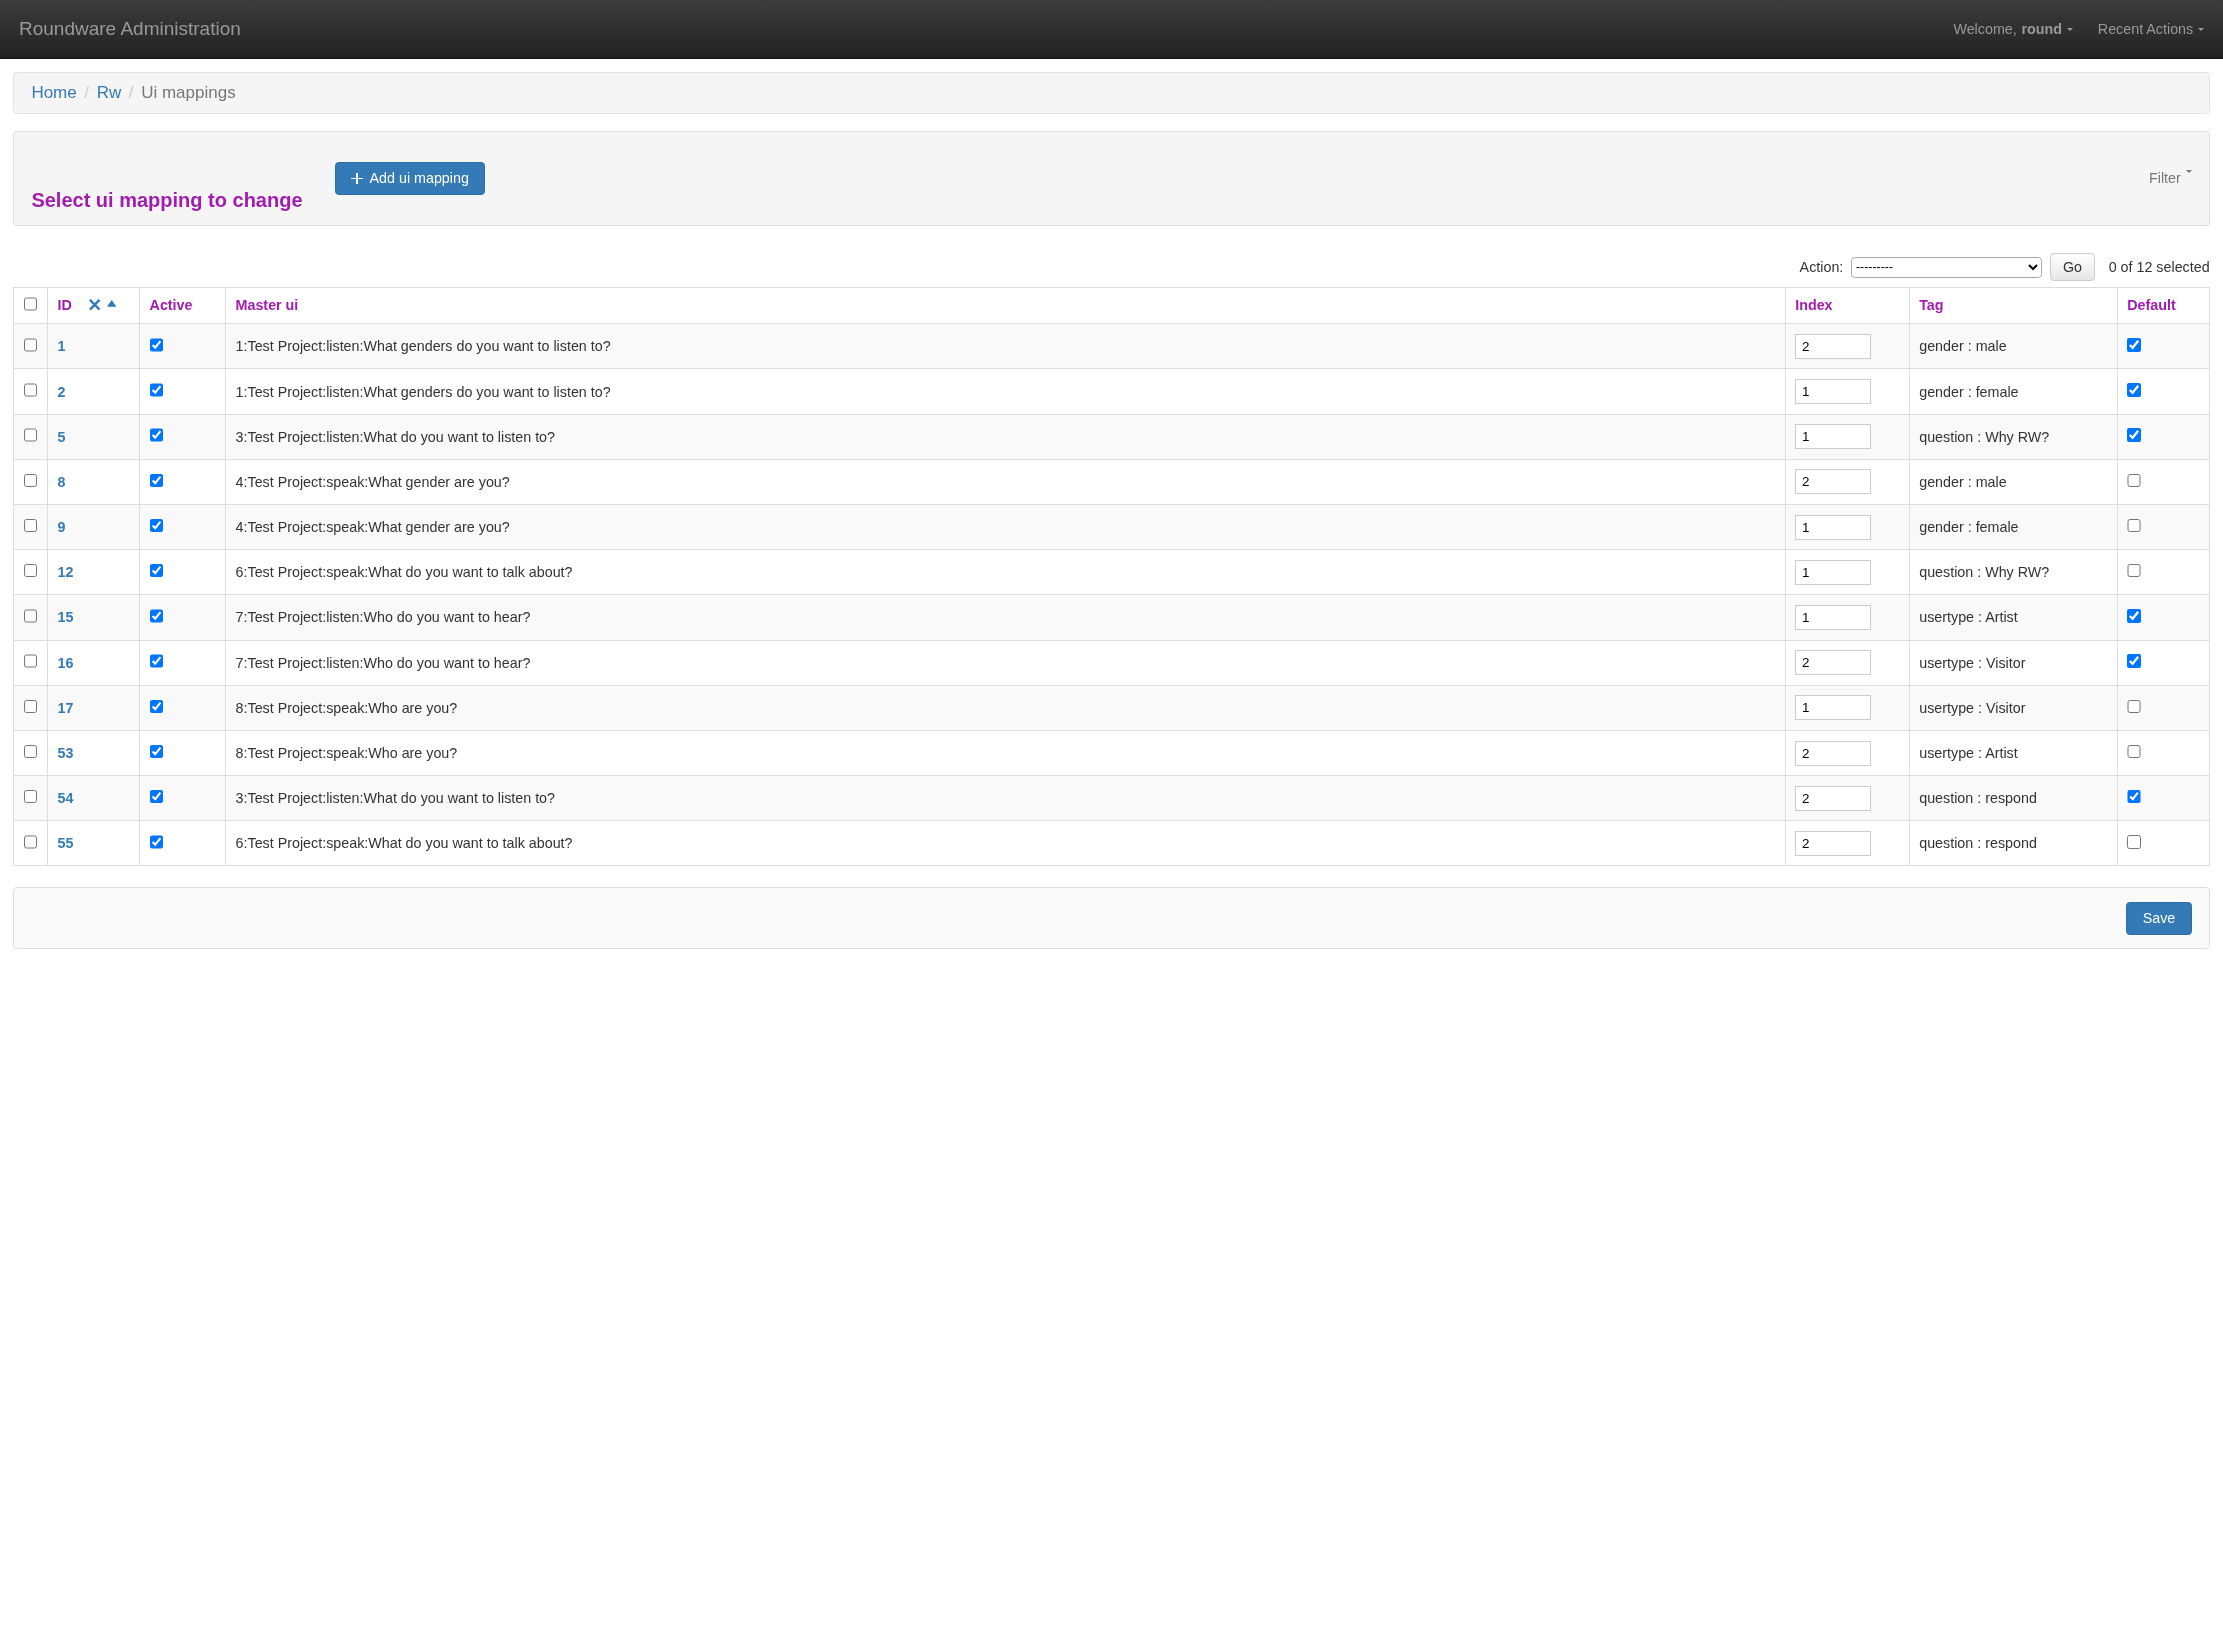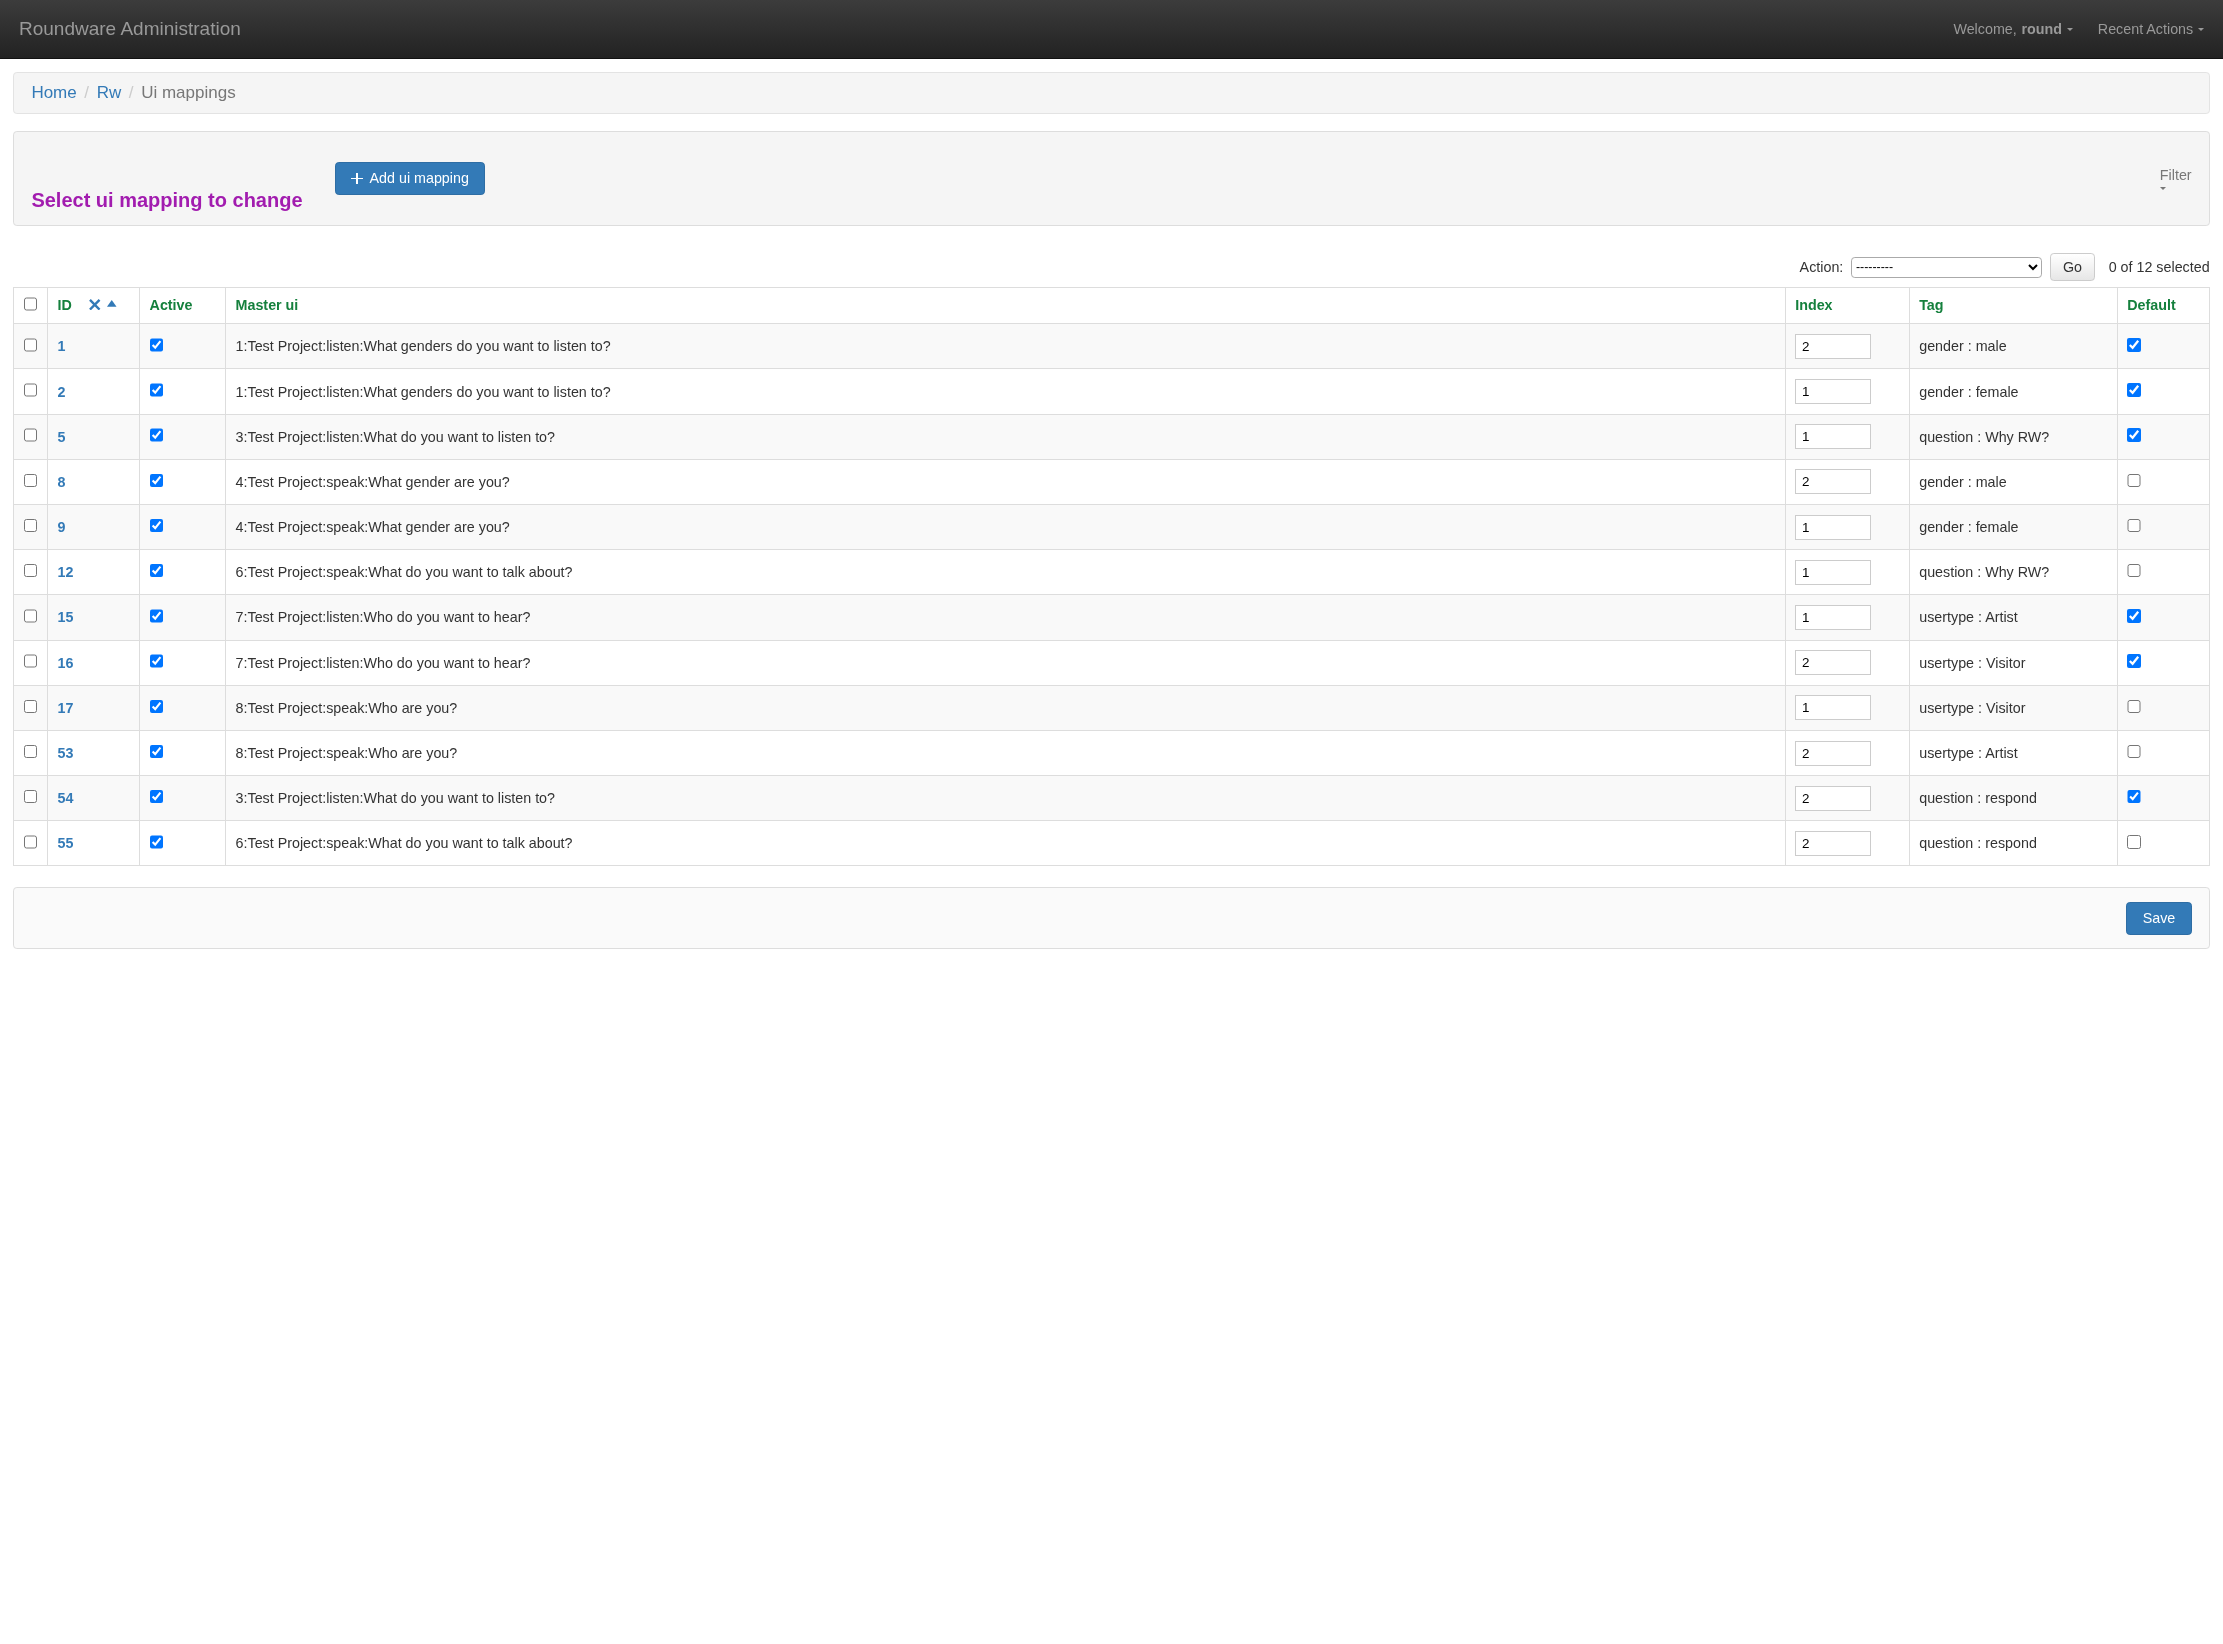--- a/index.html
+++ b/index.html
@@ -96,21 +96,20 @@
   color: #333;
   padding: 4.8px 12.4px;
 }
 .filter-link {
   color: #777;
   text-decoration: none;
   display: flex;
   align-items: flex-start;
   gap: 4.8px;
   font-size: 14.3px;
-  flex-direction: column;
 }
 .plus-icon {
   display: inline-block;
   width: 11.5px; height: 11.5px;
   position: relative;
 }
 .plus-icon::before, .plus-icon::after {
   content: '';
   position: absolute;
   background: #fff;
@@ -147,21 +146,21 @@
   padding: 9.6px 9.6px;
   text-align: left;
   vertical-align: middle;
 }
 table.changelist th {
   background: #fff;
   color: #337ab7;
   font-weight: 700;
 }
 table.changelist th a {
-  color: #15803d;
+  color: #a21caf;
   text-decoration: none;
 }
 table.changelist tbody tr:nth-child(odd) { background: #f9f9f9; }
 table.changelist tbody tr:nth-child(even) { background: #fff; }
 .col-check { width: 32.5px; text-align: center; }
 .col-id { width: 92px; }
 .col-active { width: 86px; }
 .col-index { width: 124px; }
 .col-tag { width: 208px; }
 .col-default { width: 92px; }

